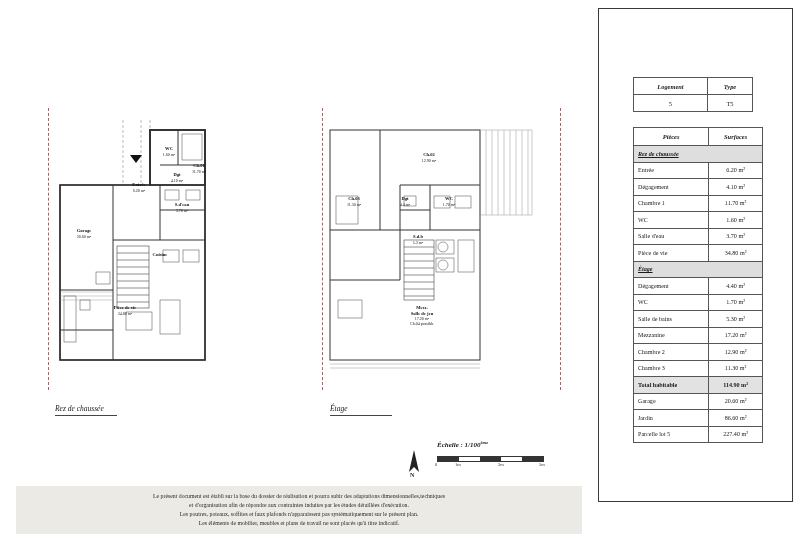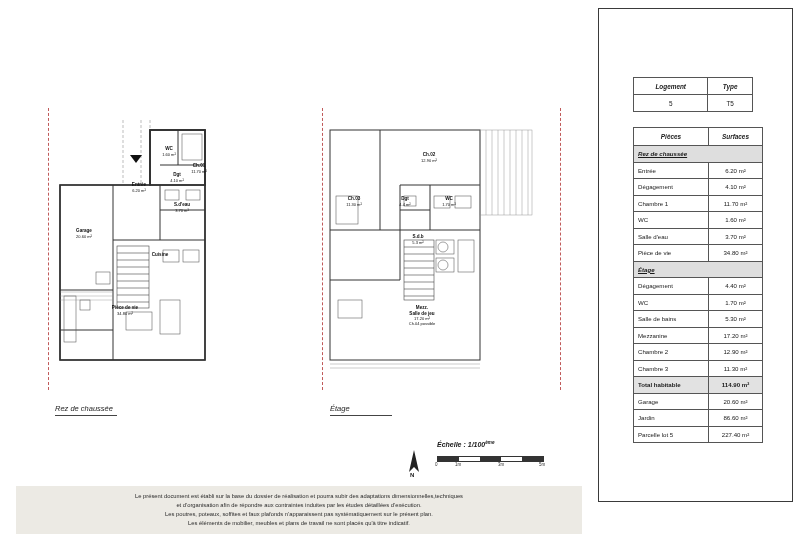--- a/index.html
+++ b/index.html
@@ -4,21 +4,21 @@
 <style>
   html,body{margin:0;padding:0;}
   body{
     width:799px;height:542px;
     background:#ffffff;
     font-family:"Liberation Sans", sans-serif;
     color:#1a1a1a;
     position:relative;
     overflow:hidden;
   }
-  .sheet{position:absolute;inset:0;}
+  .sheet{position:absolute;inset:0;font-family:Liberation Serif, serif;}
 
   
   .panel{
     position:absolute;left:598px;top:8px;width:193px;height:492px;
     border:1px solid #3a3a3a;background:#fff;
   }
   .tbl{border-collapse:collapse;font-size:6.2px;}
   .tbl td,.tbl th{border:1px solid #555;padding:2px 4px;}
 
   

